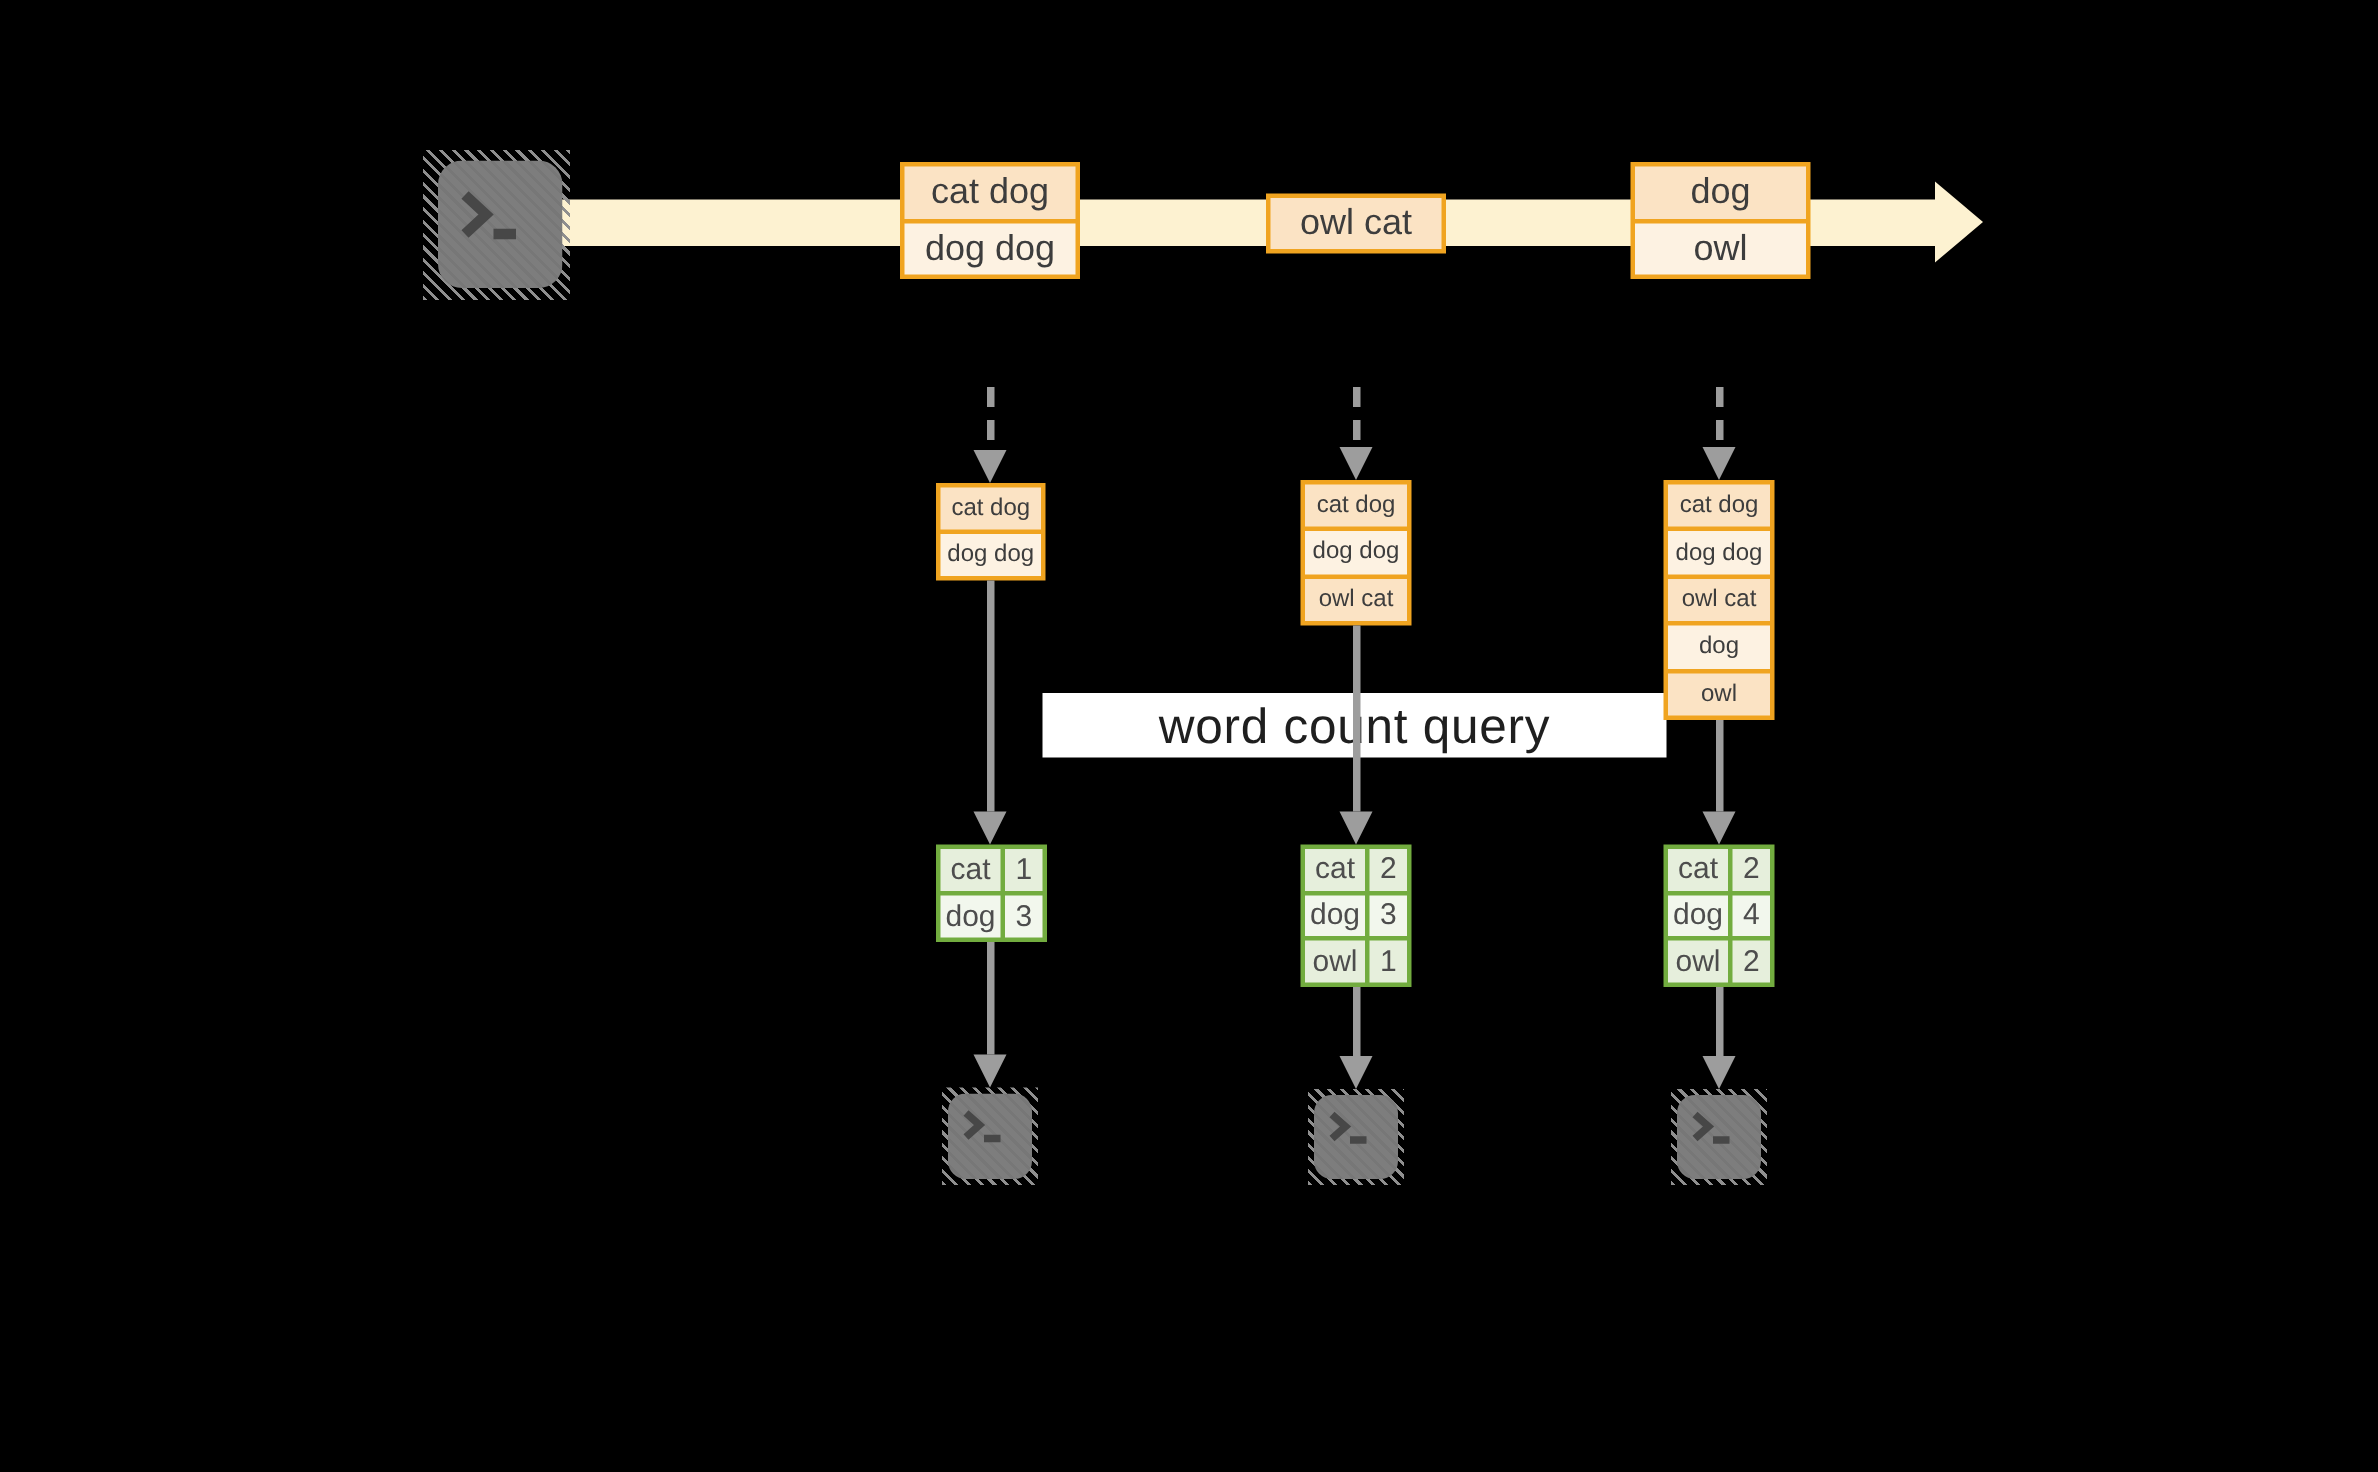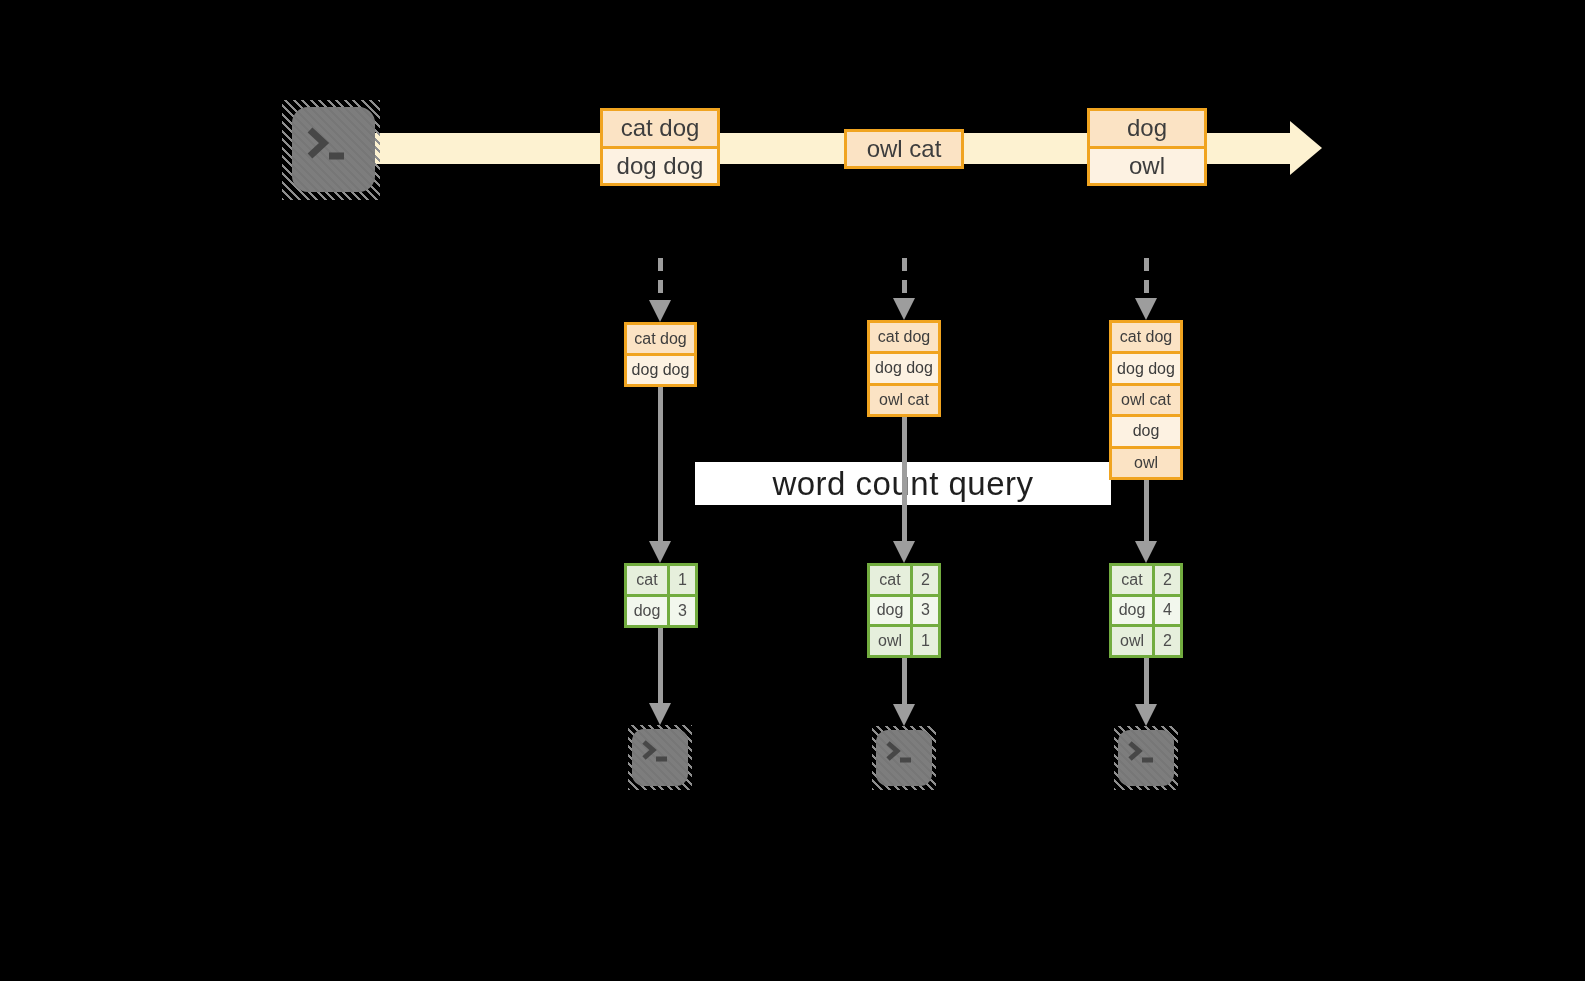--- a/index.html
+++ b/index.html
@@ -25,21 +25,21 @@
   .ocell{flex:1;display:flex;align-items:center;justify-content:center;
     color:var(--text-dark);white-space:nowrap;}
   .peach{background:var(--cell-peach);}
   .cream{background:var(--cell-cream);}
   .big{font-size:24px;}
   .sm{font-size:16px;}
 
   
   .gtable{position:absolute;z-index:3;background:var(--green-border);padding:3px;
     display:grid;grid-template-columns:1fr 25px;gap:3px;box-sizing:border-box;}
-  .gcell{display:flex;align-items:center;justify-content:center;font-size:16px;
+  .gcell{display:flex;align-items:center;justify-content:center;font-size:20px;
     color:var(--text-table);}
   .r0{background:var(--green-cell);}
   .r1{background:var(--green-cell-light);}
 
   
   .arrow{position:absolute;z-index:4;width:22px;display:flex;flex-direction:column;
     align-items:center;}
   .shaft{width:5px;flex:1;background:var(--arrow-gray);}
   .shaft.dash{background:repeating-linear-gradient(180deg,var(--arrow-gray) 0 13px,
     transparent 13px 22px);}

